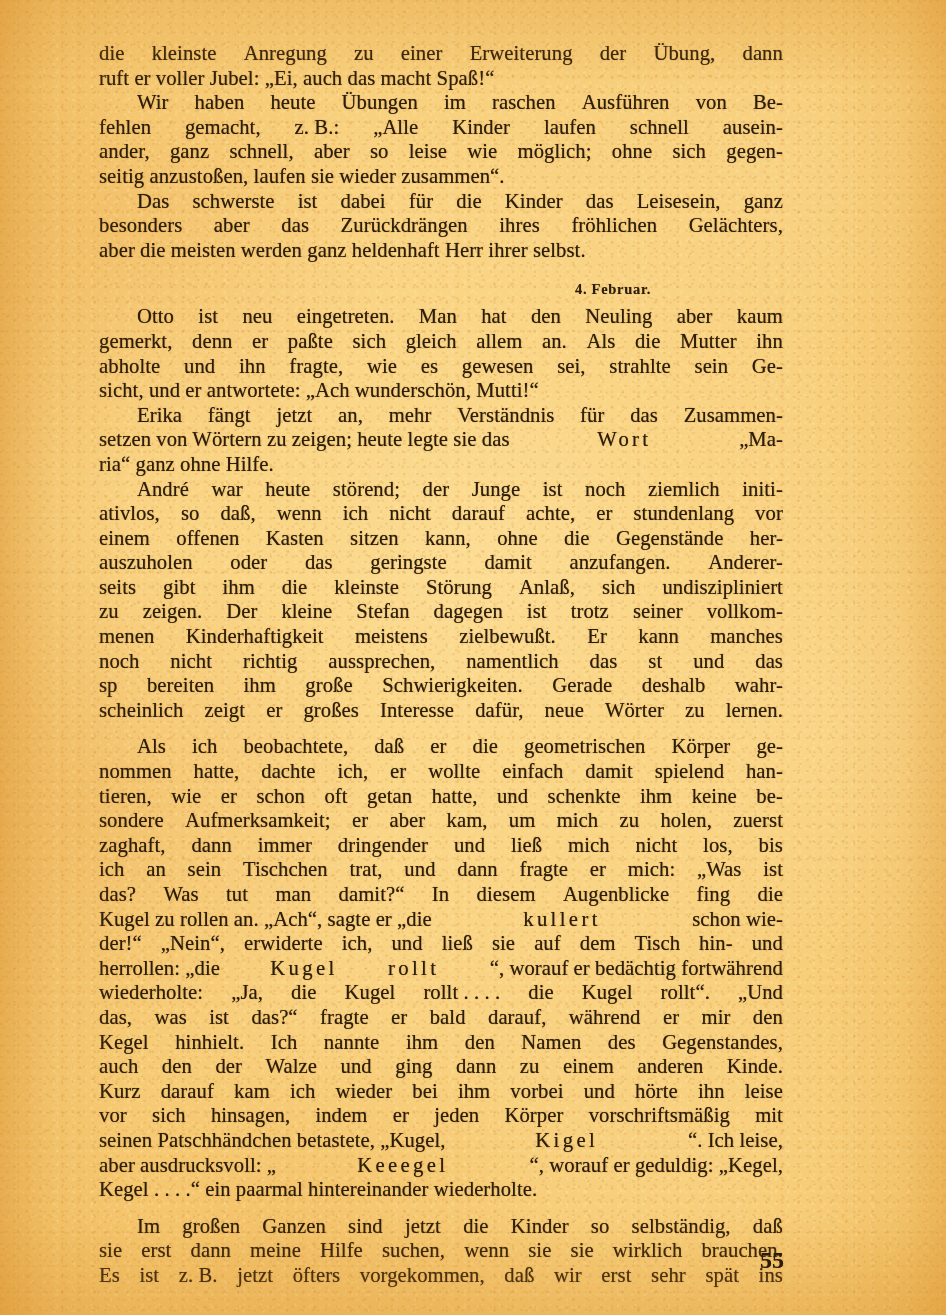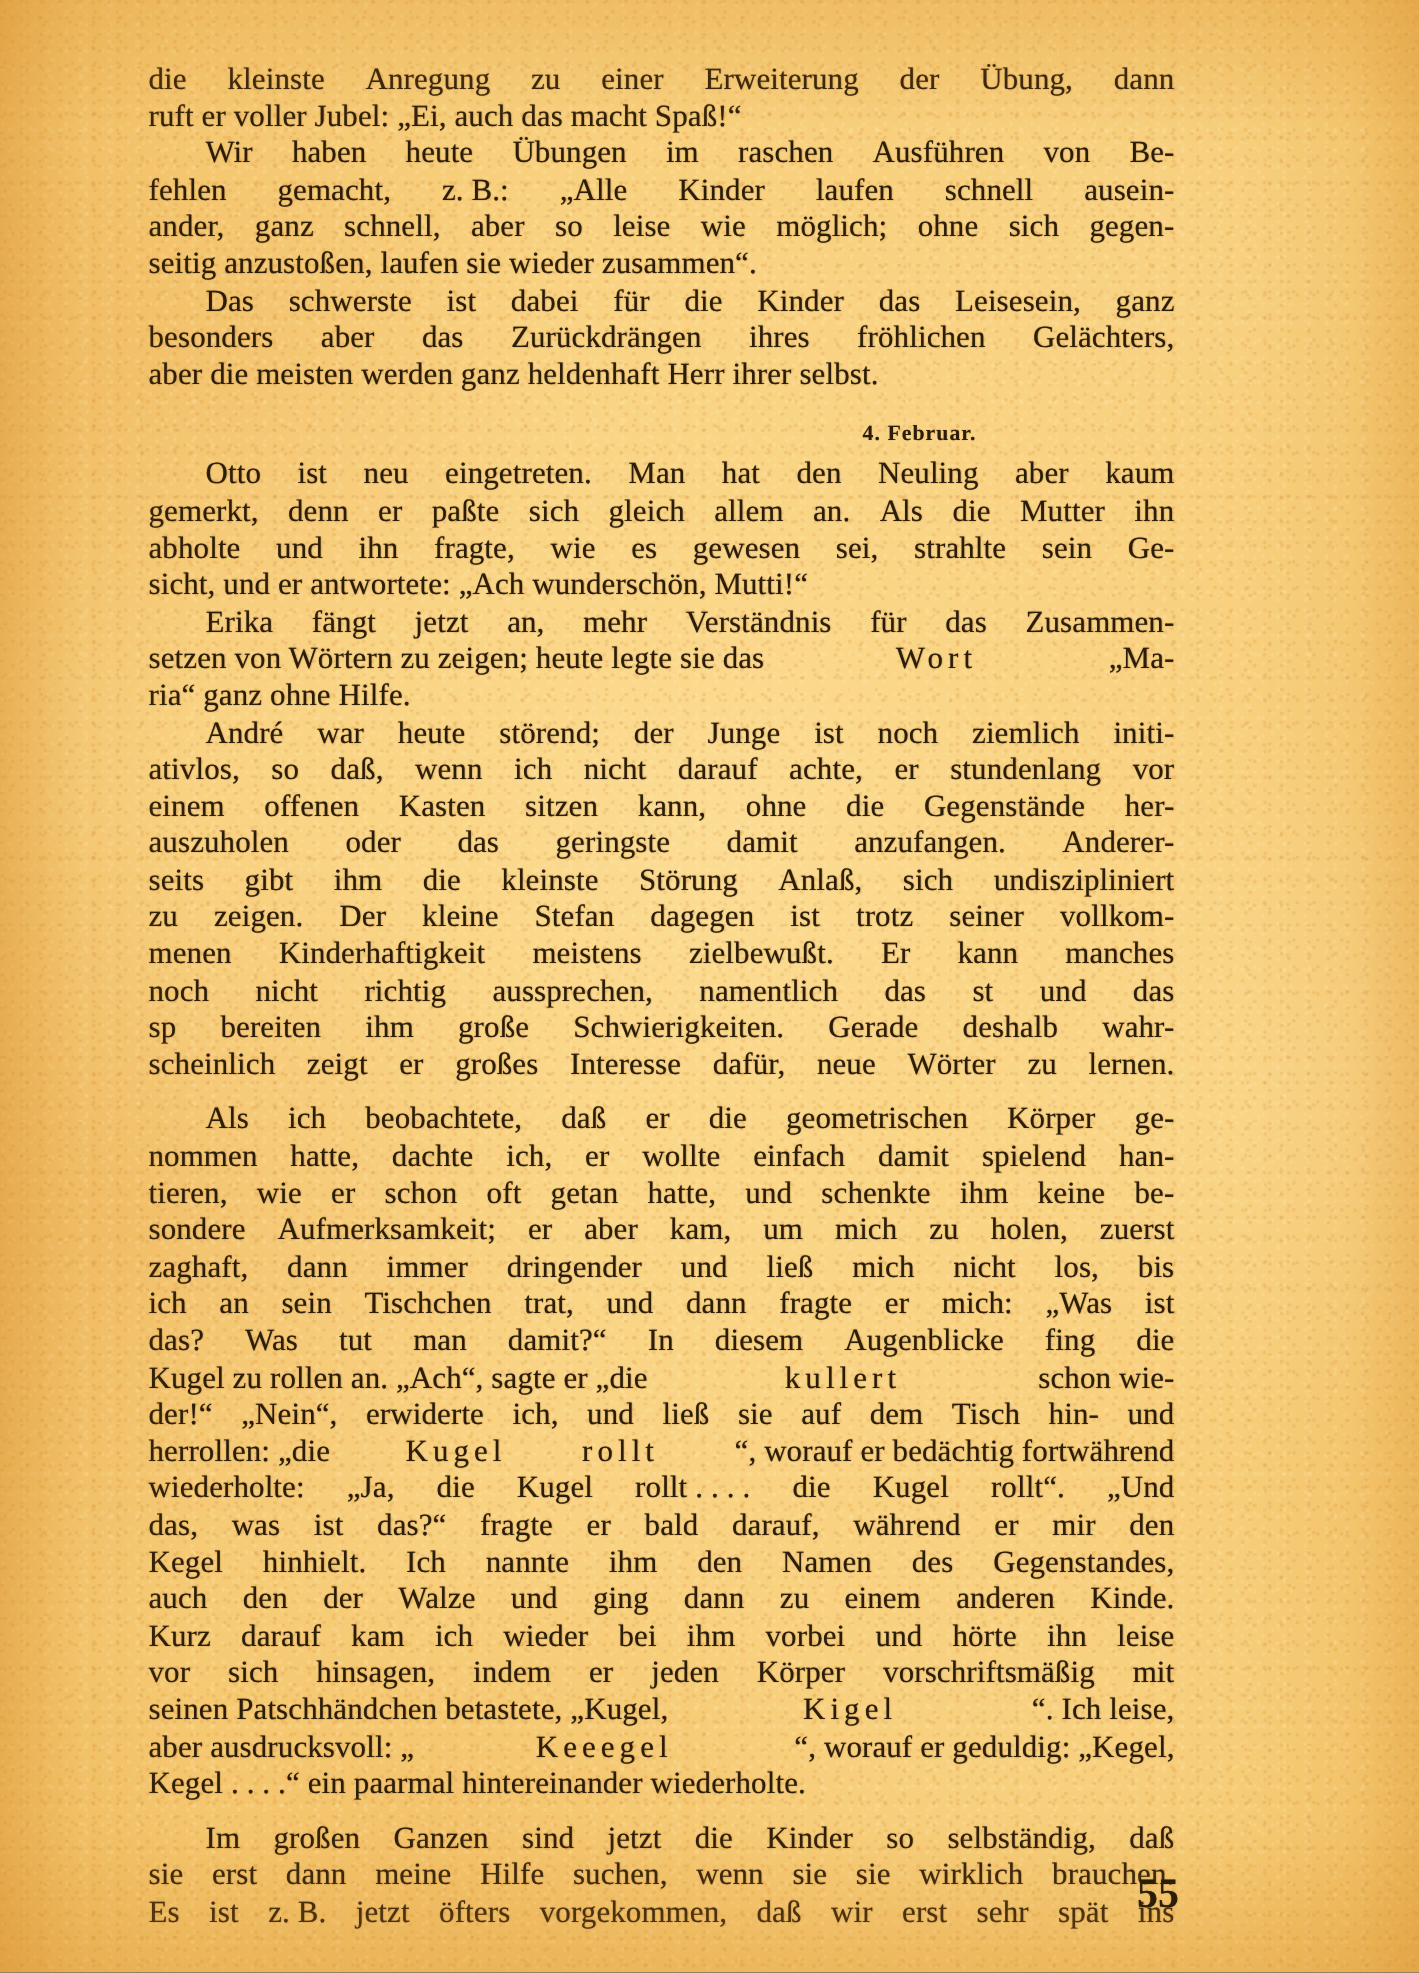--- a/index.html
+++ b/index.html
@@ -122,21 +122,21 @@
   }
 
   .gap { height: 12px; }
 
   #folio {
     position: absolute;
     left: 747px;
     top: 1247px;
     width: 50px;
     text-align: center;
-    font-size: 28px;
+    font-size: 24px;
     font-weight: bold;
     color: #2c1d08;
     text-shadow: 0 0 0.8px rgba(44,29,8,.5);
   }
 </style>
 </head>
 <body>
 
 <div id="page">
 

